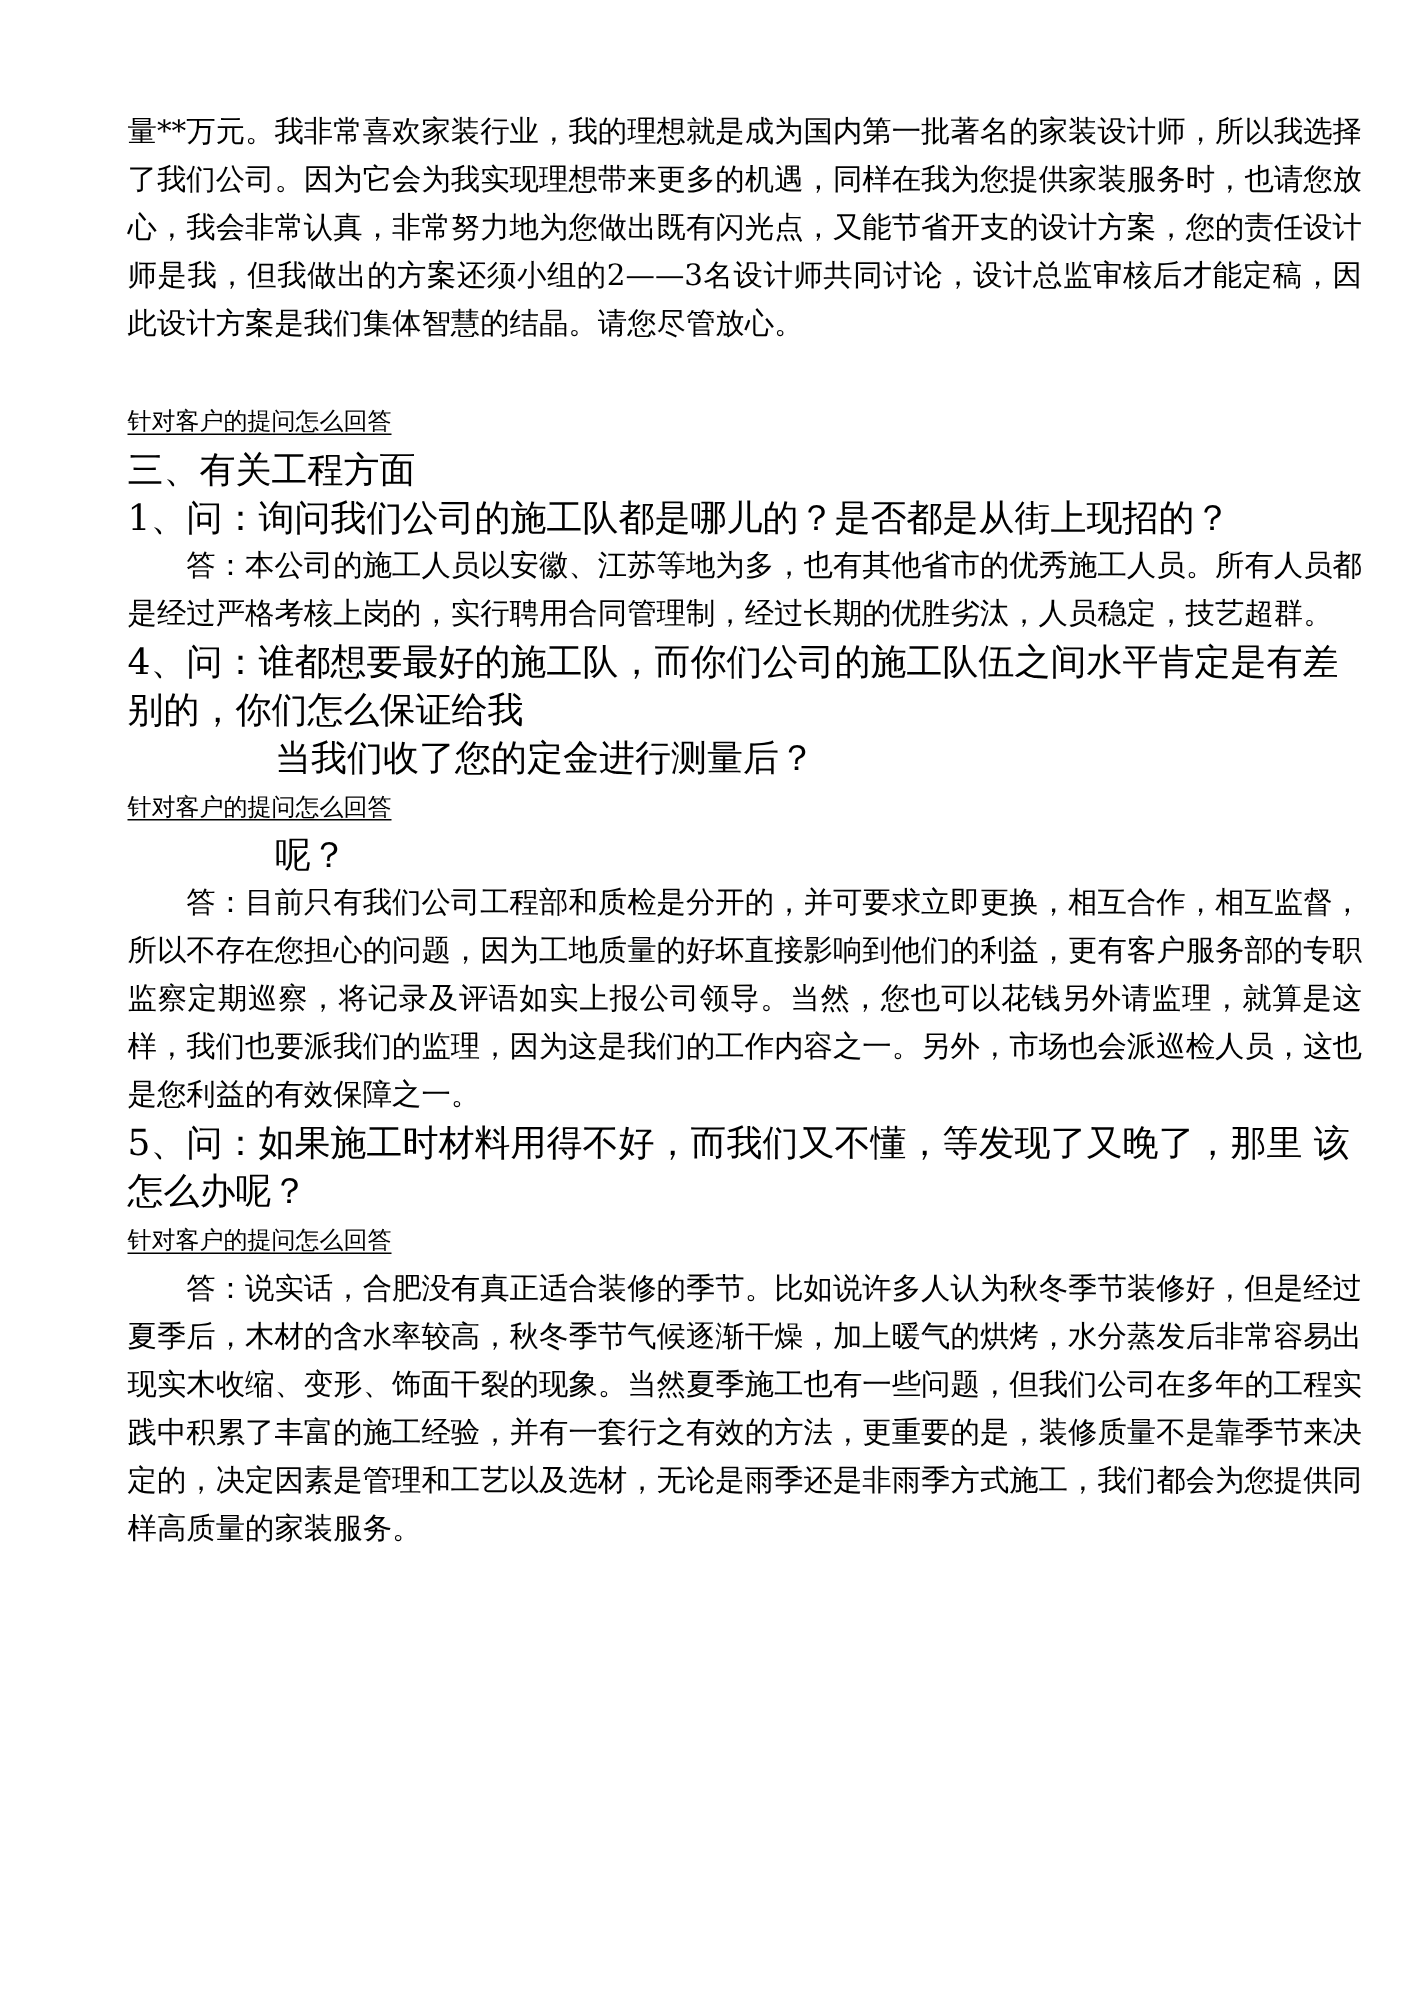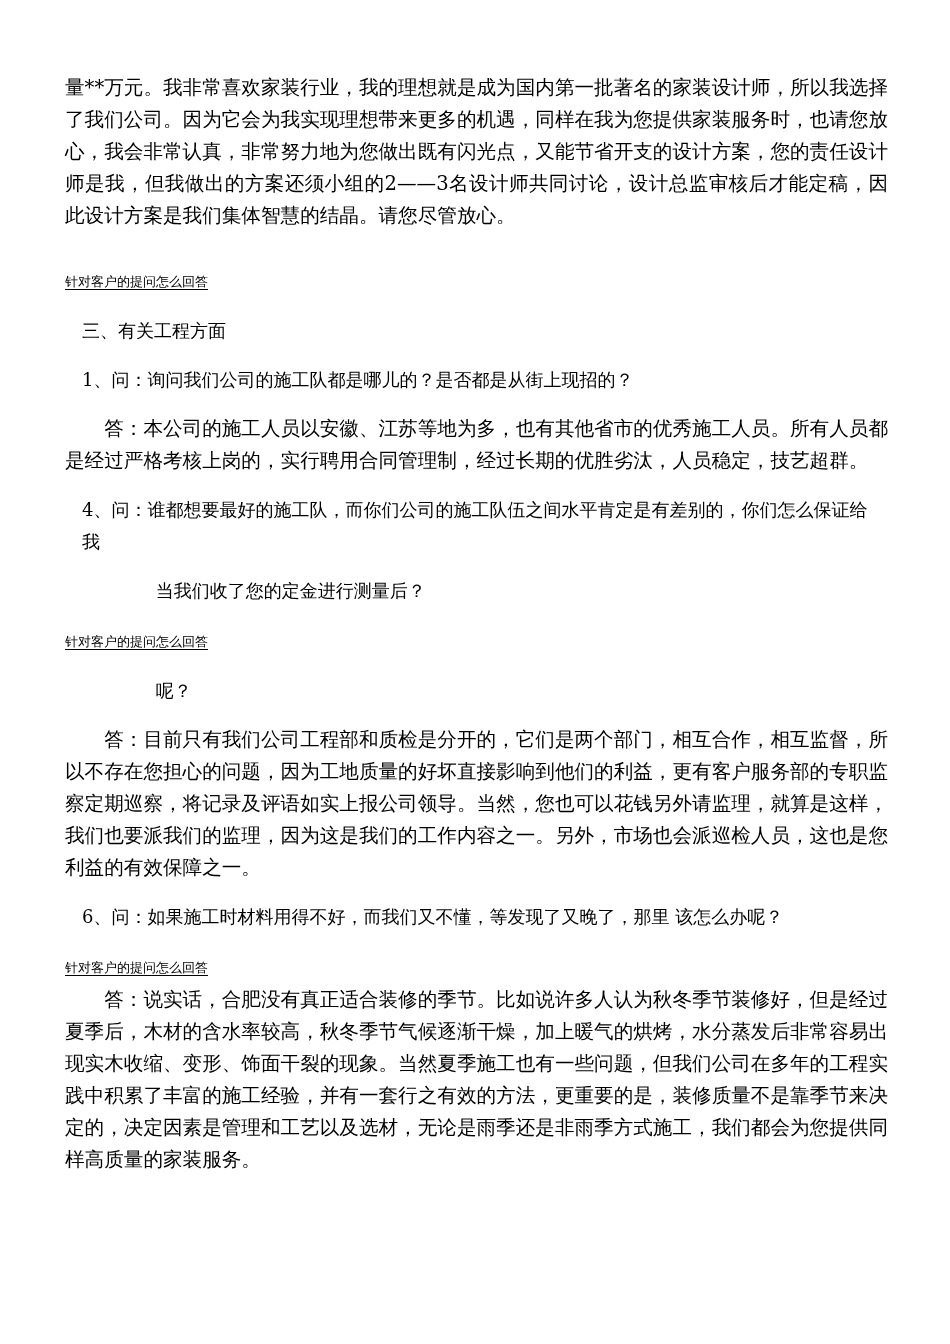--- a/index.html
+++ b/index.html
@@ -13,21 +13,21 @@
     color: #000000;
   }
   .page {
     position: relative;
     width: 950px;
     height: 1344px;
     background: #ffffff;
     margin: 0 auto;
     overflow: hidden;
     box-sizing: border-box;
-    padding: 72px 62px 0 65px;
+    padding: 72px 62px 0 85px;
   }
   .doc-body {
     width: 823px;
   }
   
   .para {
     font-size: 19.6px;
     line-height: 32px;
     text-align: justify;
     text-justify: inter-character;
@@ -38,39 +38,39 @@
   }
   .para.last-line-left {
     text-align-last: left;
   }
   
   .indent2 {
     text-indent: 2em;
   }
   
   .underline-head {
-    font-size: 13px;
+    font-size: 16px;
     line-height: 32px;
     margin: 0;
     text-decoration: underline;
     text-underline-offset: 3px;
     display: inline-block;
   }
   .head-row {
     font-size: 19.6px;
     line-height: 32px;
     margin: 0;
   }
   .spacer-line {
     height: 32px;
   }
   .plain-line {
-    font-size: 18px;
+    font-size: 24px;
     line-height: 32px;
-    margin: 17px;
+    margin: 0;
     text-align: left;
   }
 </style>
 </head>
 <body>
 
 <div class="page">
   <div class="doc-body">
 
     <p class="para">量**万元。我非常喜欢家装行业，我的理想就是成为国内第一批著名的家装设计师，所以我选择了我们公司。因为它会为我实现理想带来更多的机遇，同样在我为您提供家装服务时，也请您放心，我会非常认真，非常努力地为您做出既有闪光点，又能节省开支的设计方案，您的责任设计师是我，但我做出的方案还须小组的2——3名设计师共同讨论，设计总监审核后才能定稿，因此设计方案是我们集体智慧的结晶。请您尽管放心。</p>
@@ -88,23 +88,23 @@
     <p class="plain-line">4、问：谁都想要最好的施工队，而你们公司的施工队伍之间水平肯定是有差别的，你们怎么保证给我</p>
 
     <p class="plain-line" style="padding-left:4.1em;">当我们收了您的定金进行测量后？</p>
 
 
     <div class="head-row"><span class="underline-head">针对客户的提问怎么回答</span></div>
 
 
     <p class="plain-line" style="padding-left:4.1em;">呢？</p>
 
-    <p class="para indent2 last-line-left">答：目前只有我们公司工程部和质检是分开的，它们是两个部门，相互合作，相互监督，所以不存在您担心的问题，因为工地质量的好坏直接影响到他们的利益，更有客户服务部的专职监察定期巡察，将记录及评语如实上报公司领导。当然，您也可以花钱另外请监理，就算是这样，我们也要派我们的监理，因为这是我们的工作内容之一。另外，市场也会派巡检人员，这也是您利益的有效保障之一。</p>
+    <p class="para indent2 last-line-left">答：目前只有我们公司工程部和质检是分开的，并可要求立即更换，相互合作，相互监督，所以不存在您担心的问题，因为工地质量的好坏直接影响到他们的利益，更有客户服务部的专职监察定期巡察，将记录及评语如实上报公司领导。当然，您也可以花钱另外请监理，就算是这样，我们也要派我们的监理，因为这是我们的工作内容之一。另外，市场也会派巡检人员，这也是您利益的有效保障之一。</p>
 
-    <p class="plain-line">6、问：如果施工时材料用得不好，而我们又不懂，等发现了又晚了，那里 该怎么办呢？</p>
+    <p class="plain-line">5、问：如果施工时材料用得不好，而我们又不懂，等发现了又晚了，那里 该怎么办呢？</p>
 
 
     <div class="head-row"><span class="underline-head">针对客户的提问怎么回答</span></div>
 
 
     <p class="para indent2 last-line-left">答：说实话，合肥没有真正适合装修的季节。比如说许多人认为秋冬季节装修好，但是经过夏季后，木材的含水率较高，秋冬季节气候逐渐干燥，加上暖气的烘烤，水分蒸发后非常容易出现实木收缩、变形、饰面干裂的现象。当然夏季施工也有一些问题，但我们公司在多年的工程实践中积累了丰富的施工经验，并有一套行之有效的方法，更重要的是，装修质量不是靠季节来决定的，决定因素是管理和工艺以及选材，无论是雨季还是非雨季方式施工，我们都会为您提供同样高质量的家装服务。</p>
 
   </div>
 </div>
 

